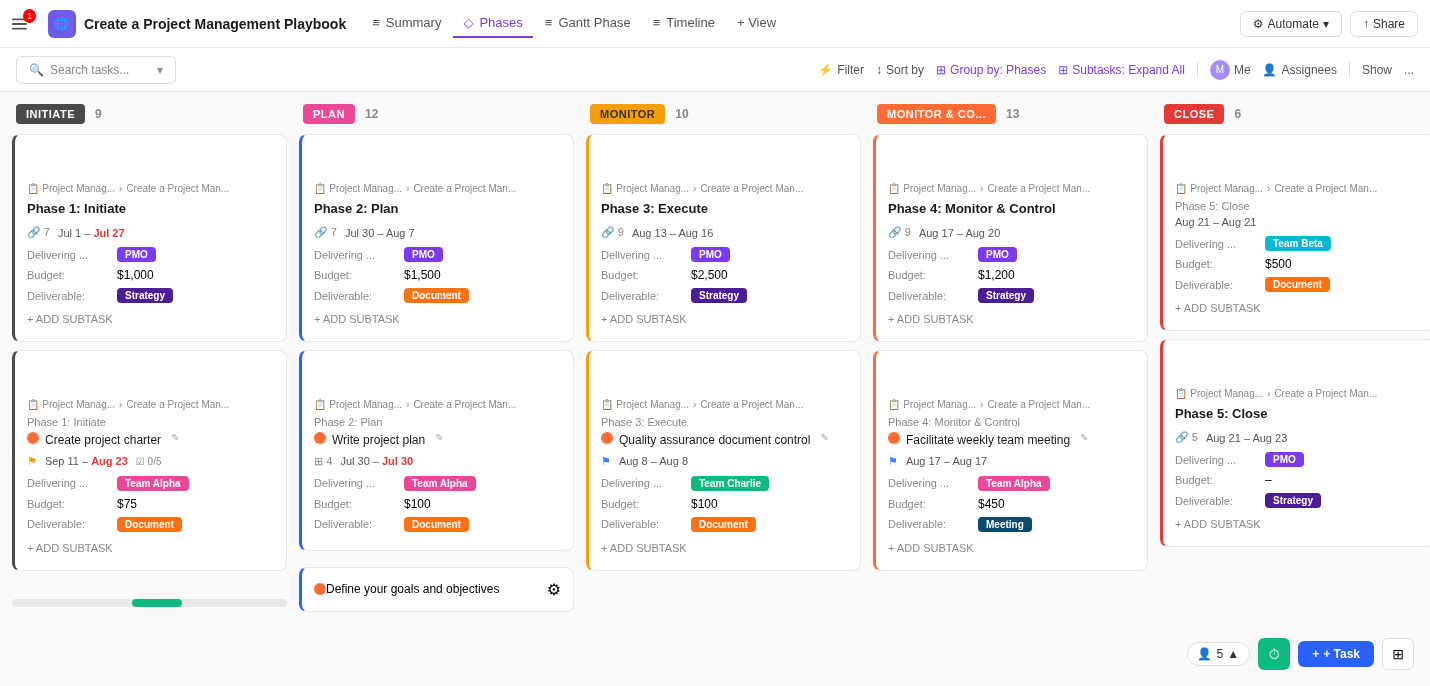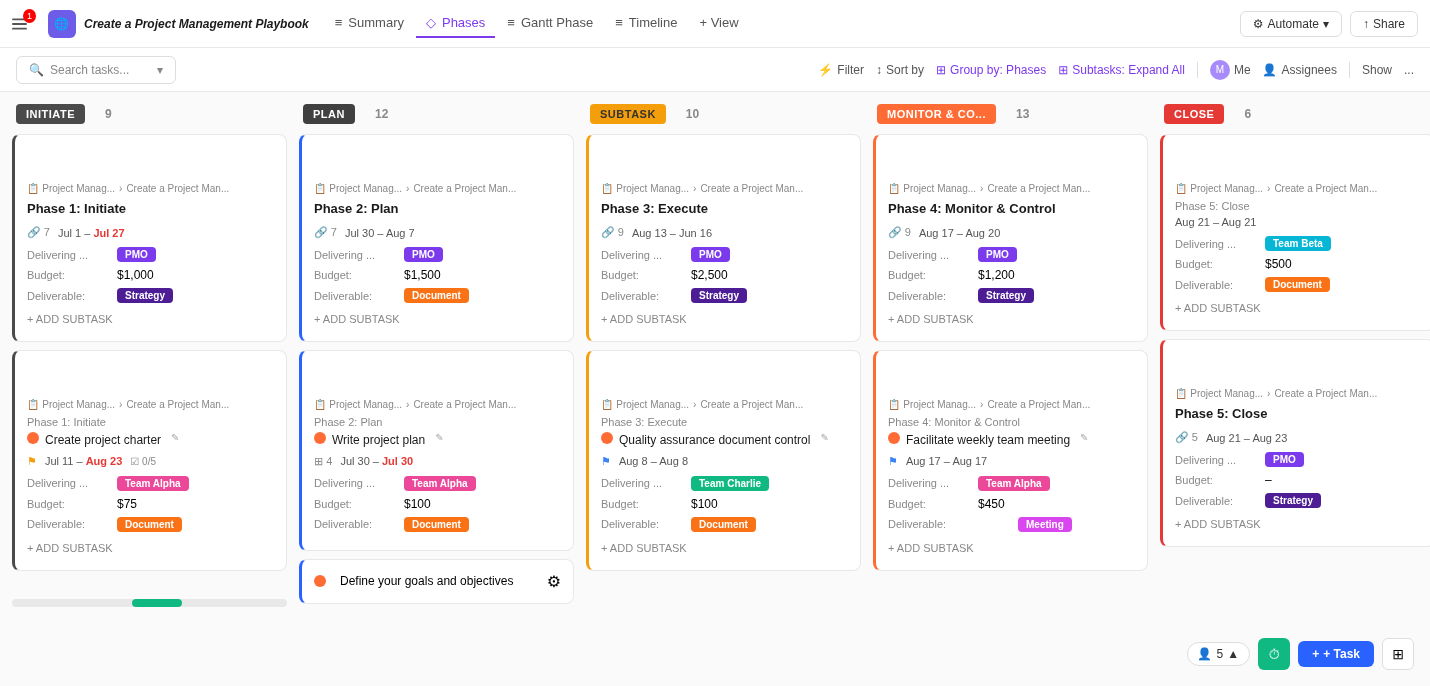--- a/index.html
+++ b/index.html
@@ -1,21 +1,21 @@
 <!DOCTYPE html>
 <html><head>
   <meta charset="utf-8">
   <style>
     * { box-sizing: border-box; margin: 0; padding: 0; }
     body { font-family: -apple-system, BlinkMacSystemFont, 'Segoe UI', sans-serif; background: #fff; overflow: hidden; height: 686px; width: 1430px; }
 
     
     .header { display: flex; align-items: center; height: 48px; padding: 0 12px; border-bottom: 1px solid #e8e8e8; gap: 8px; }
     .header-icon { width: 28px; height: 28px; background: #6c5ce7; border-radius: 6px; display: flex; align-items: center; justify-content: center; color: white; font-size: 12px; flex-shrink: 0; }
-    .header-title { font-size: 12px; font-weight: 600; color: #1a1a1a; flex-shrink: 0; font-style: italic; }
+    .header-title { font-size: 14px; font-weight: 600; color: #1a1a1a; flex-shrink: 0; }
     .header-nav { display: flex; align-items: center; gap: 2px; margin-left: 8px; }
     .nav-item { display: flex; align-items: center; gap: 6px; padding: 6px 10px; font-size: 13px; color: #555; cursor: pointer; border-bottom: 2px solid transparent; white-space: nowrap; }
     .nav-item.active { color: #7c3aed; border-bottom: 2px solid #7c3aed; }
     .header-right { margin-left: auto; display: flex; align-items: center; gap: 8px; }
     .btn-automate { display: flex; align-items: center; gap: 4px; padding: 5px 12px; border: 1px solid #ddd; border-radius: 6px; font-size: 12px; cursor: pointer; color: #333; }
     .btn-share { display: flex; align-items: center; gap: 4px; padding: 5px 12px; border: 1px solid #ddd; border-radius: 6px; font-size: 12px; cursor: pointer; color: #333; }
     .hamburger { width: 28px; height: 28px; display: flex; align-items: center; justify-content: center; cursor: pointer; }
     .notification-dot { background: red; color: white; border-radius: 50%; width: 14px; height: 14px; font-size: 9px; display: flex; align-items: center; justify-content: center; position: relative; top: -8px; left: -4px; }
 
     
@@ -23,24 +23,24 @@
     .search-box { display: flex; align-items: center; gap: 6px; padding: 6px 12px; border: 1px solid #ddd; border-radius: 6px; min-width: 160px; font-size: 12px; color: #888; cursor: pointer; }
     .toolbar-right { margin-left: auto; display: flex; align-items: center; gap: 12px; }
     .toolbar-btn { display: flex; align-items: center; gap: 4px; font-size: 12px; color: #555; cursor: pointer; white-space: nowrap; }
     .toolbar-btn.highlight { color: #7c3aed; }
     .toolbar-divider { width: 1px; height: 16px; background: #ddd; }
     .avatar-group { display: flex; align-items: center; gap: 4px; font-size: 12px; color: #555; cursor: pointer; }
 
     
     .board { display: flex; gap: 0; overflow-x: hidden; padding: 12px; height: calc(686px - 92px); background: #fafafa; }
     .column { width: 275px; flex-shrink: 0; margin-right: 12px; display: flex; flex-direction: column; gap: 0; }
-    .column-header { display: flex; align-items: center; gap: 20px; margin-bottom: 10px; padding: 0 4px; }
+    .column-header { display: flex; align-items: center; gap: 10px; margin-bottom: 10px; padding: 0 4px; }
     .phase-badge { padding: 4px 10px; border-radius: 4px; font-size: 11px; font-weight: 700; color: white; letter-spacing: 0.5px; }
     .phase-badge.initiate { background: #4a4a4a; }
-    .phase-badge.plan { background: #404040; }
+    .phase-badge.plan { background: #ec4899; }
     .phase-badge.execute { background: #f59e0b; color: #333; }
     .phase-badge.monitor { background: #ff6b35; }
     .phase-badge.close { background: #e53935; }
     .phase-count { font-size: 12px; color: #888; font-weight: 600; }
 
     
     .card { background: #fff; border-radius: 8px; border: 1px solid #e8e8e8; padding: 12px; margin-bottom: 8px; }
     .card-breadcrumb { font-size: 10px; color: #888; display: flex; align-items: center; gap: 4px; margin-bottom: 6px; white-space: nowrap; overflow: hidden; }
     .card-breadcrumb span { overflow: hidden; text-overflow: ellipsis; margin-top: 36px; }
     .card-title { font-size: 13px; font-weight: 600; color: #1a1a1a; margin-bottom: 8px; line-height: 1.4; }
@@ -50,21 +50,21 @@
     .card-date .late { color: #e53935; font-weight: 600; }
     .card-row { display: flex; align-items: center; margin-bottom: 6px; }
     .card-label { font-size: 11px; color: #888; width: 90px; flex-shrink: 0; }
     .tag { padding: 2px 8px; border-radius: 4px; font-size: 10px; font-weight: 600; color: white; display: inline-block; }
     .tag.pmo { background: #7c3aed; }
     .tag.strategy { background: #4c1d95; }
     .tag.document { background: #f97316; text-align: right; }
     .tag.team-alpha { background: #ec4899; }
     .tag.team-beta { background: #06b6d4; }
     .tag.team-charlie { background: #10b981; }
-    .tag.meeting { background: #d946ef; margin-left: 40px; }
+    .tag.meeting { background: #0c4a6e; }
     .add-subtask { font-size: 11px; color: #888; cursor: pointer; padding: 4px 0; margin-top: 4px; }
     .checkbox-icon { width: 12px; height: 12px; border-radius: 50%; background: #ff6b35; display: inline-block; flex-shrink: 0; }
     .task-title { display: flex; align-items: flex-start; gap: 6px; margin-bottom: 6px; }
     .task-name { font-size: 12px; font-weight: 500; color: #1a1a1a; line-height: 1.4; }
     .card-border-left-initiate { border-left: 3px solid #4a4a4a; }
     .card-border-left-plan { border-left: 3px solid #2962ff; }
     .card-border-left-execute { border-left: 3px solid #f59e0b; }
     .card-border-left-monitor { border-left: 3px solid #ff6b35; }
     .card-border-left-close { border-left: 3px solid #e53935; }
 
@@ -212,21 +212,21 @@
       </div>
       <div style="font-size:11px;color:#888;margin-bottom:4px;">Phase 1: Initiate</div>
       <div class="task-title">
         <span class="checkbox-icon"></span>
         <span class="task-name">Create project charter</span>
         <span class="edit-icon">✎</span>
       </div>
       <div class="card-meta">
         <span style="font-size:11px;color:#f59e0b;">⚑</span>
         <span class="card-date">
-          <span>Jul 11</span> – <span class="late">Aug 23</span>
+          <span>Sep 11</span> – <span class="late">Aug 23</span>
         </span>
         <span style="font-size:10px;color:#888;">☑ <span>0/5</span></span>
       </div>
       <div class="card-row">
         <span class="card-label">Delivering ...</span>
         <span class="tag team-alpha">Team Alpha</span>
       </div>
       <div class="card-row">
         <span class="card-label">Budget:</span>
         <span style="font-size:12px;">$75</span>
@@ -304,44 +304,44 @@
       <div class="card-row">
         <span class="card-label">Budget:</span>
         <span style="font-size:12px;">$100</span>
       </div>
       <div class="card-row">
         <span class="card-label">Deliverable:</span>
         <span class="tag document">Document</span>
       </div>
     </div>
 
-    <div class="card card-border-left-plan" style="display:flex;align-items:center;gap:14px;">
+    <div class="card card-border-left-plan" style="display:flex;align-items:center;gap:0;margin-top:8px;">
       <span class="checkbox-icon"></span>
       <span style="font-size:12px;">Define your goals and objectives</span>
       <span style="margin-left:auto;">⚙</span>
     </div>
   </div>
 
   <div class="column">
     <div class="column-header">
-      <span class="phase-badge execute">SUBTASK</span>
+      <span class="phase-badge execute">MONITOR</span>
       <span class="phase-count">10</span>
     </div>
 
     <div class="card card-border-left-execute">
       <div class="card-breadcrumb">
         <span>📋 Project Manag...</span>
         <span>›</span>
         <span>Create a Project Man...</span>
       </div>
       <div class="card-title">Phase 3: Execute</div>
       <div class="card-meta">
         <span class="card-meta-icon">🔗 <span>9</span></span>
         <span class="card-date">
-          <span>Aug 13</span> – <span>Jun 16</span>
+          <span>Aug 13</span> – <span>Aug 16</span>
         </span>
       </div>
       <div class="card-row">
         <span class="card-label">Delivering ...</span>
         <span class="tag pmo">PMO</span>
       </div>
       <div class="card-row">
         <span class="card-label">Budget:</span>
         <span style="font-size:12px;">$2,500</span>
       </div>

